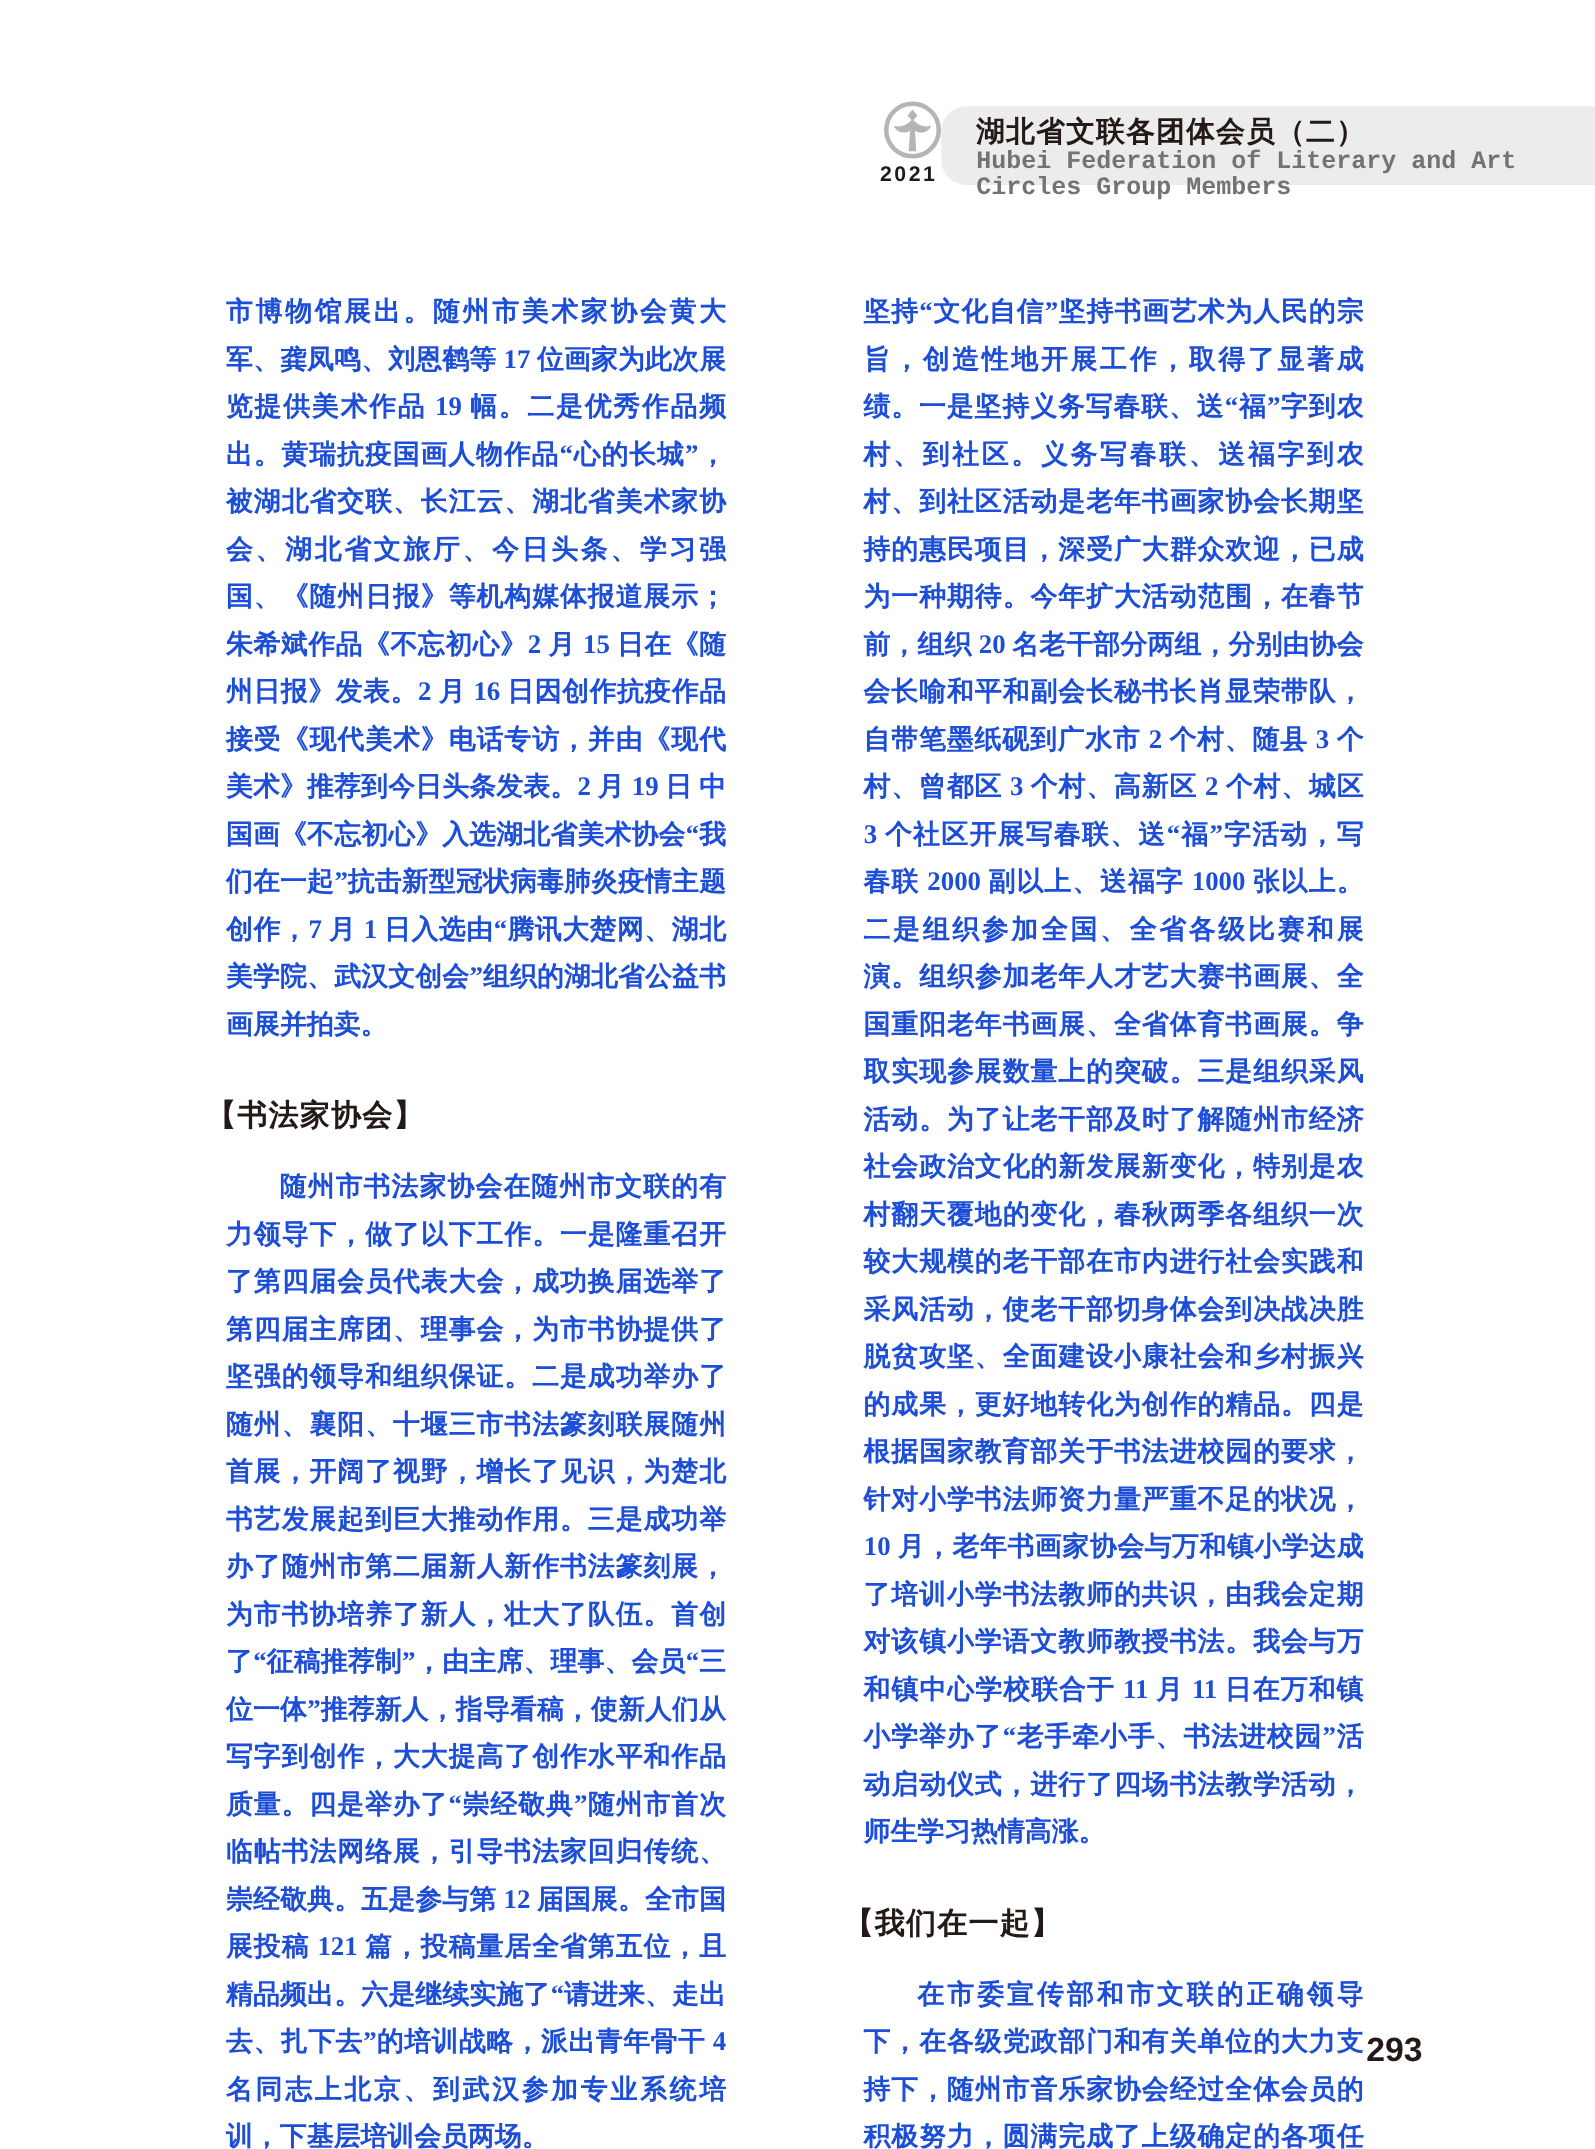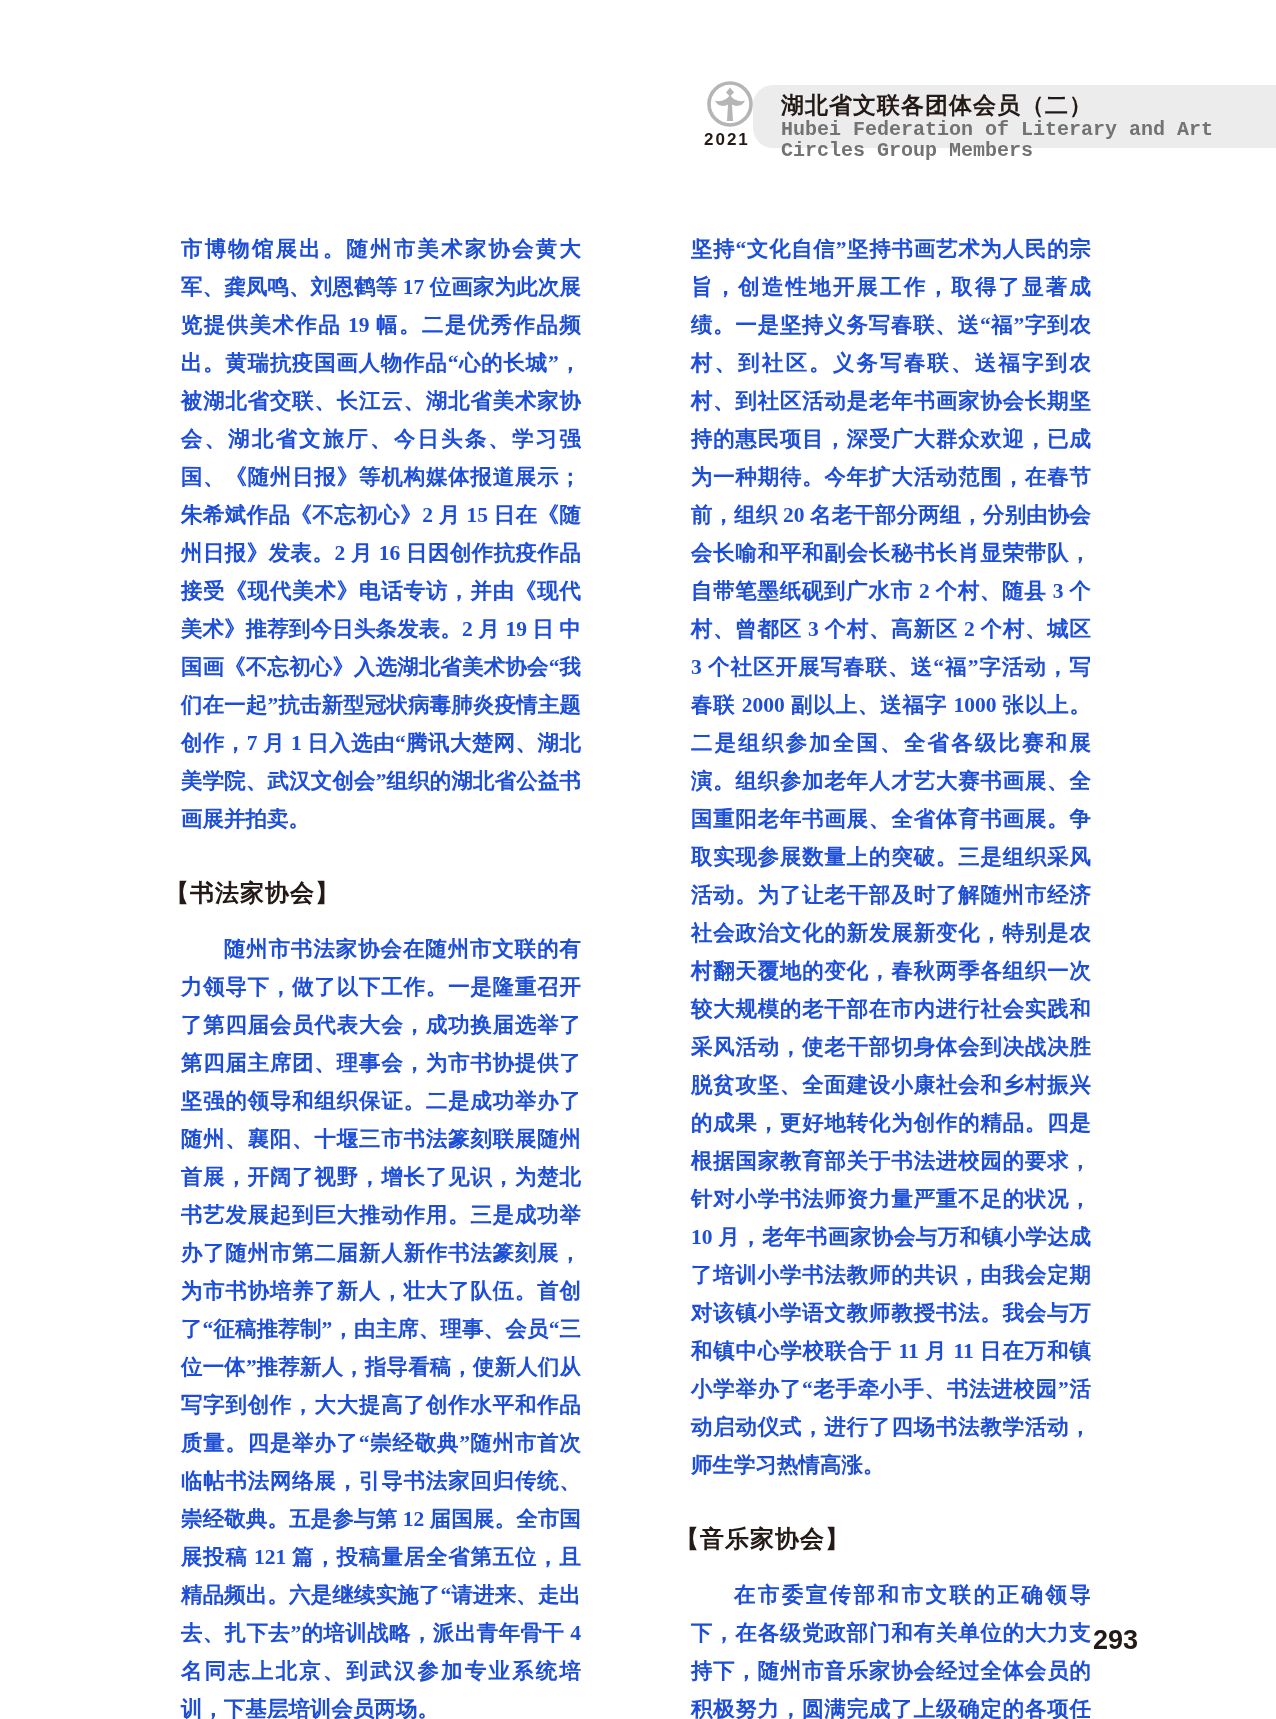--- a/index.html
+++ b/index.html
@@ -57,21 +57,21 @@
     <section class="col">
       <p class="para">市博物馆展出。随州市美术家协会黄大军、龚凤鸣、刘恩鹤等 17 位画家为此次展览提供美术作品 19 幅。二是优秀作品频出。黄瑞抗疫国画人物作品“心的长城”，被湖北省交联、长江云、湖北省美术家协会、湖北省文旅厅、今日头条、学习强国、《随州日报》等机构媒体报道展示；朱希斌作品《不忘初心》2 月 15 日在《随州日报》发表。2 月 16 日因创作抗疫作品接受《现代美术》电话专访，并由《现代美术》推荐到今日头条发表。2 月 19 日 中国画《不忘初心》入选湖北省美术协会“我们在一起”抗击新型冠状病毒肺炎疫情主题创作，7 月 1 日入选由“腾讯大楚网、湖北美学院、武汉文创会”组织的湖北省公益书画展并拍卖。</p>
       <h2 class="heading">【书法家协会】</h2>
       <p class="para indent">随州市书法家协会在随州市文联的有力领导下，做了以下工作。一是隆重召开了第四届会员代表大会，成功换届选举了第四届主席团、理事会，为市书协提供了坚强的领导和组织保证。二是成功举办了随州、襄阳、十堰三市书法篆刻联展随州首展，开阔了视野，增长了见识，为楚北书艺发展起到巨大推动作用。三是成功举办了随州市第二届新人新作书法篆刻展，为市书协培养了新人，壮大了队伍。首创了“征稿推荐制”，由主席、理事、会员“三位一体”推荐新人，指导看稿，使新人们从写字到创作，大大提高了创作水平和作品质量。四是举办了“崇经敬典”随州市首次临帖书法网络展，引导书法家回归传统、崇经敬典。五是参与第 12 届国展。全市国展投稿 121 篇，投稿量居全省第五位，且精品频出。六是继续实施了“请进来、走出去、扎下去”的培训战略，派出青年骨干 4 名同志上北京、到武汉参加专业系统培训，下基层培训会员两场。</p>
       <h2 class="heading">【个社区开展写春联】</h2>
       <p class="para indent">随州市老年书画家协会在市、区党委政府的正确领导下，在市委老干局和市文联的关怀支持下，</p>
     </section>
 
     <section class="col">
       <p class="para">坚持“文化自信”坚持书画艺术为人民的宗旨，创造性地开展工作，取得了显著成绩。一是坚持义务写春联、送“福”字到农村、到社区。义务写春联、送福字到农村、到社区活动是老年书画家协会长期坚持的惠民项目，深受广大群众欢迎，已成为一种期待。今年扩大活动范围，在春节前，组织 20 名老干部分两组，分别由协会会长喻和平和副会长秘书长肖显荣带队，自带笔墨纸砚到广水市 2 个村、随县 3 个村、曾都区 3 个村、高新区 2 个村、城区 3 个社区开展写春联、送“福”字活动，写春联 2000 副以上、送福字 1000 张以上。二是组织参加全国、全省各级比赛和展演。组织参加老年人才艺大赛书画展、全国重阳老年书画展、全省体育书画展。争取实现参展数量上的突破。三是组织采风活动。为了让老干部及时了解随州市经济社会政治文化的新发展新变化，特别是农村翻天覆地的变化，春秋两季各组织一次较大规模的老干部在市内进行社会实践和采风活动，使老干部切身体会到决战决胜脱贫攻坚、全面建设小康社会和乡村振兴的成果，更好地转化为创作的精品。四是根据国家教育部关于书法进校园的要求，针对小学书法师资力量严重不足的状况，10 月，老年书画家协会与万和镇小学达成了培训小学书法教师的共识，由我会定期对该镇小学语文教师教授书法。我会与万和镇中心学校联合于 11 月 11 日在万和镇小学举办了“老手牵小手、书法进校园”活动启动仪式，进行了四场书法教学活动，师生学习热情高涨。</p>
-      <h2 class="heading">【音乐家协会】</h2>
+      <h2 class="heading">【我们在一起】</h2>
       <p class="para indent">在市委宣传部和市文联的正确领导下，在各级党政部门和有关单位的大力支持下，随州市音乐家协会经过全体会员的积极努力，圆满完成了上级确定的各项任务，为促进我市音乐事业的繁荣、发展做出了积极的贡献。现就市音协开展的各项工作向各位会员作全面汇报。一是繁荣本地音乐事业。根据省音协的统一部署，圆满地完成了 2020 年社会</p>
     </section>
 
   </main>
 
   <div class="page-number">293</div>
 
 </div>
 
 </body></html>

